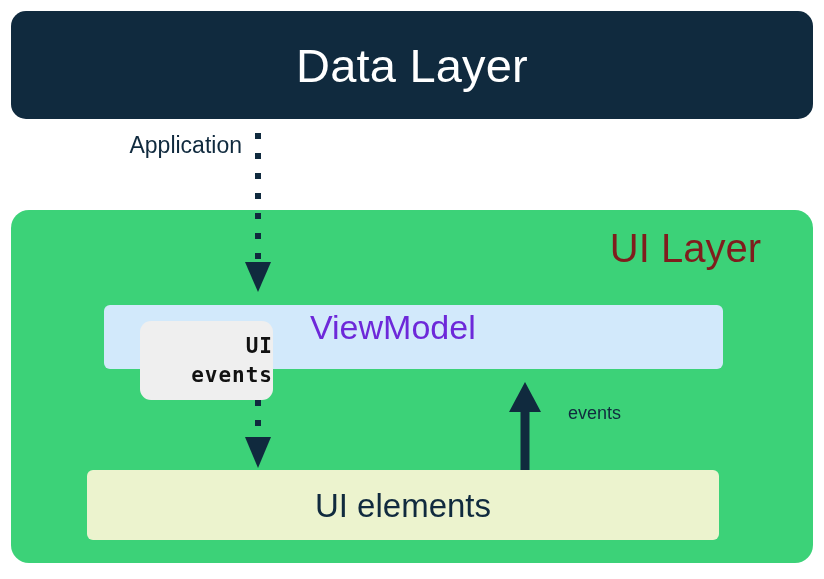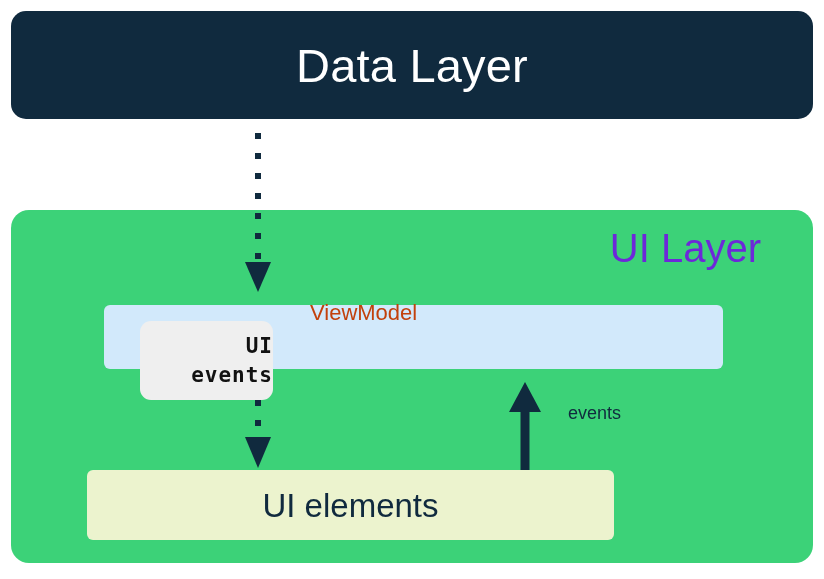--- a/index.html
+++ b/index.html
@@ -63,43 +63,43 @@
     width: 802px;
     height: 353px;
     background: #3CD278;
     border-radius: 18px;
     box-sizing: border-box;
   }
   .ui-layer-title {
     position: absolute;
     right: 63px;
     top: 228px;
-    color: #6d28d9;
+    color: #7f1d1d;
     font-size: 40px;
     font-weight: 400;
     line-height: 1;
   }
 
   
   .viewmodel-box {
     position: absolute;
     left: 104px;
     top: 305px;
     width: 619px;
     height: 64px;
     background: #D2E9FB;
     border-radius: 6px;
     box-sizing: border-box;
   }
   .viewmodel-label {
     position: absolute;
     left: 310px;
-    top: 302px;
-    color: #c2410c;
-    font-size: 22px;
+    top: 310px;
+    color: #6d28d9;
+    font-size: 34px;
     font-weight: 400;
     line-height: 1;
     white-space: nowrap;
   }
 
   
   .ui-state-chip {
     position: absolute;
     left: 140px;
     top: 321px;
@@ -120,21 +120,21 @@
     color: #111111;
     line-height: 29px;
     letter-spacing: 1px;
   }
 
   
   .ui-elements-box {
     position: absolute;
     left: 87px;
     top: 470px;
-    width: 527px;
+    width: 632px;
     height: 70px;
     background: #ECF3CE;
     border-radius: 6px;
     display: flex;
     align-items: center;
     justify-content: center;
     box-sizing: border-box;
   }
   .ui-elements-label {
     color: #102A3E;
@@ -167,20 +167,21 @@
 </head>
 <body>
 
 <div id="diagram">
 
   <div class="data-layer">
     <div class="data-layer-title">Data Layer</div>
   </div>
 
   <div class="app-data-label">
+    <div>Application</div>
   </div>
 
   <div class="ui-layer"></div>
 
   <div class="ui-layer-title">UI Layer</div>
 
   <div class="viewmodel-box"></div>
   <div class="viewmodel-label">ViewModel</div>
 
   <div class="ui-state-chip">

